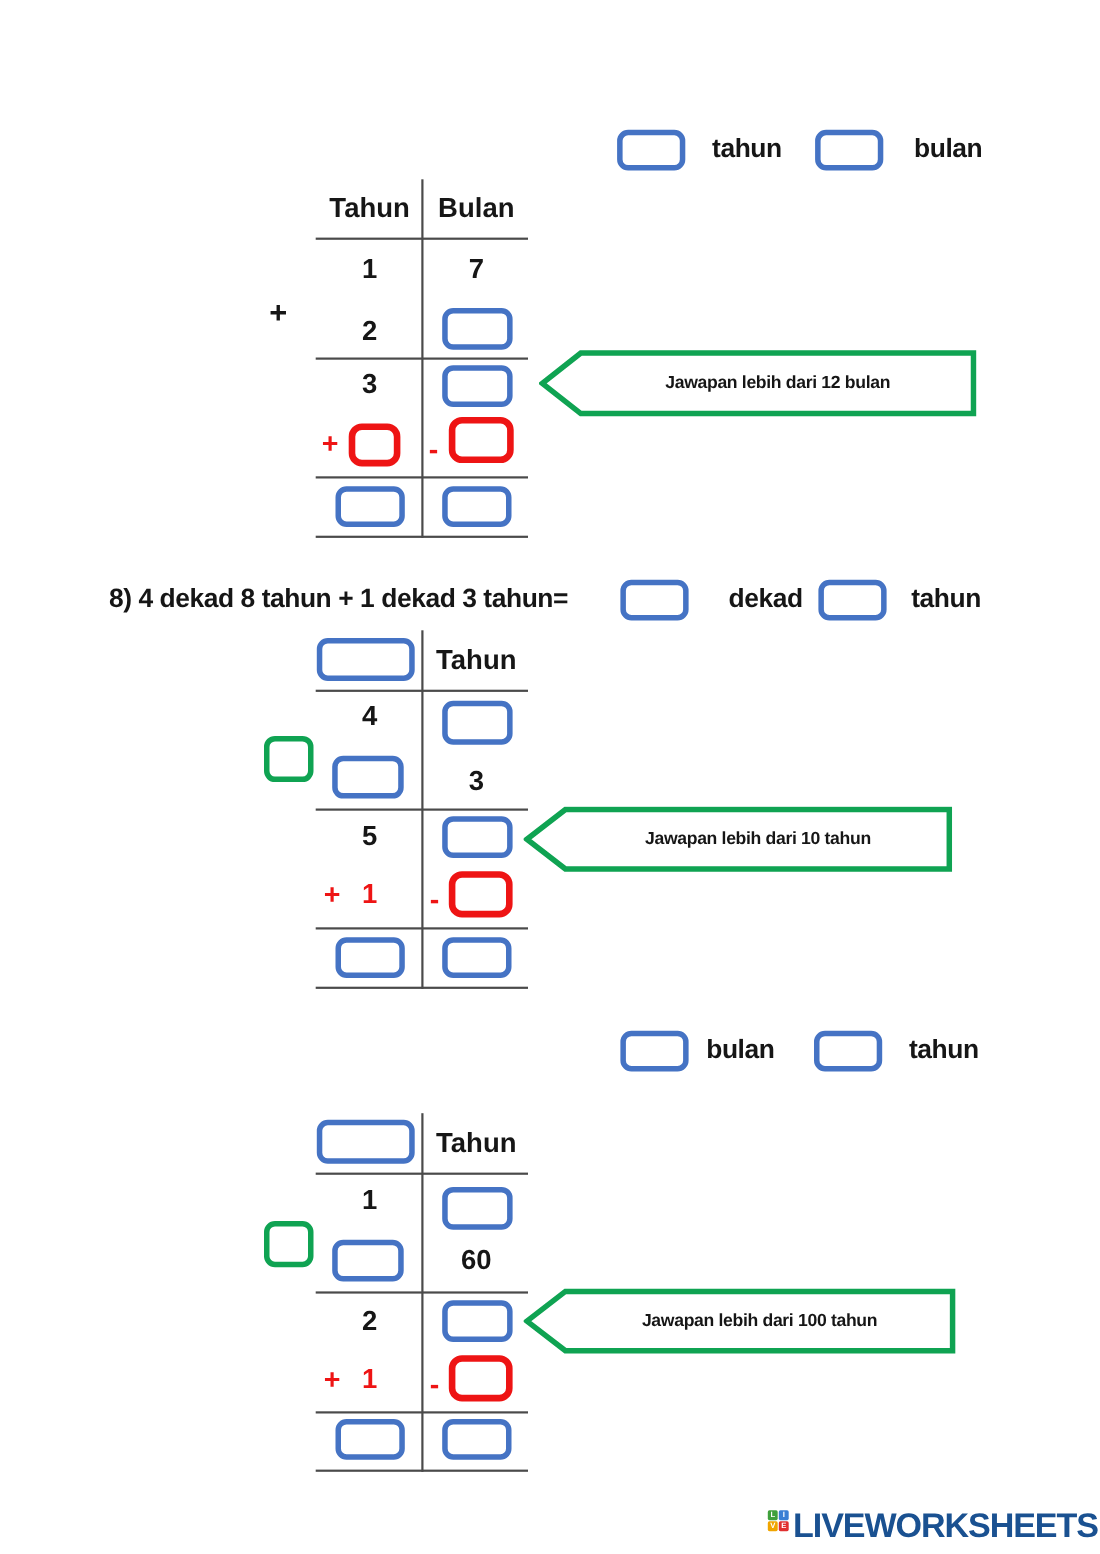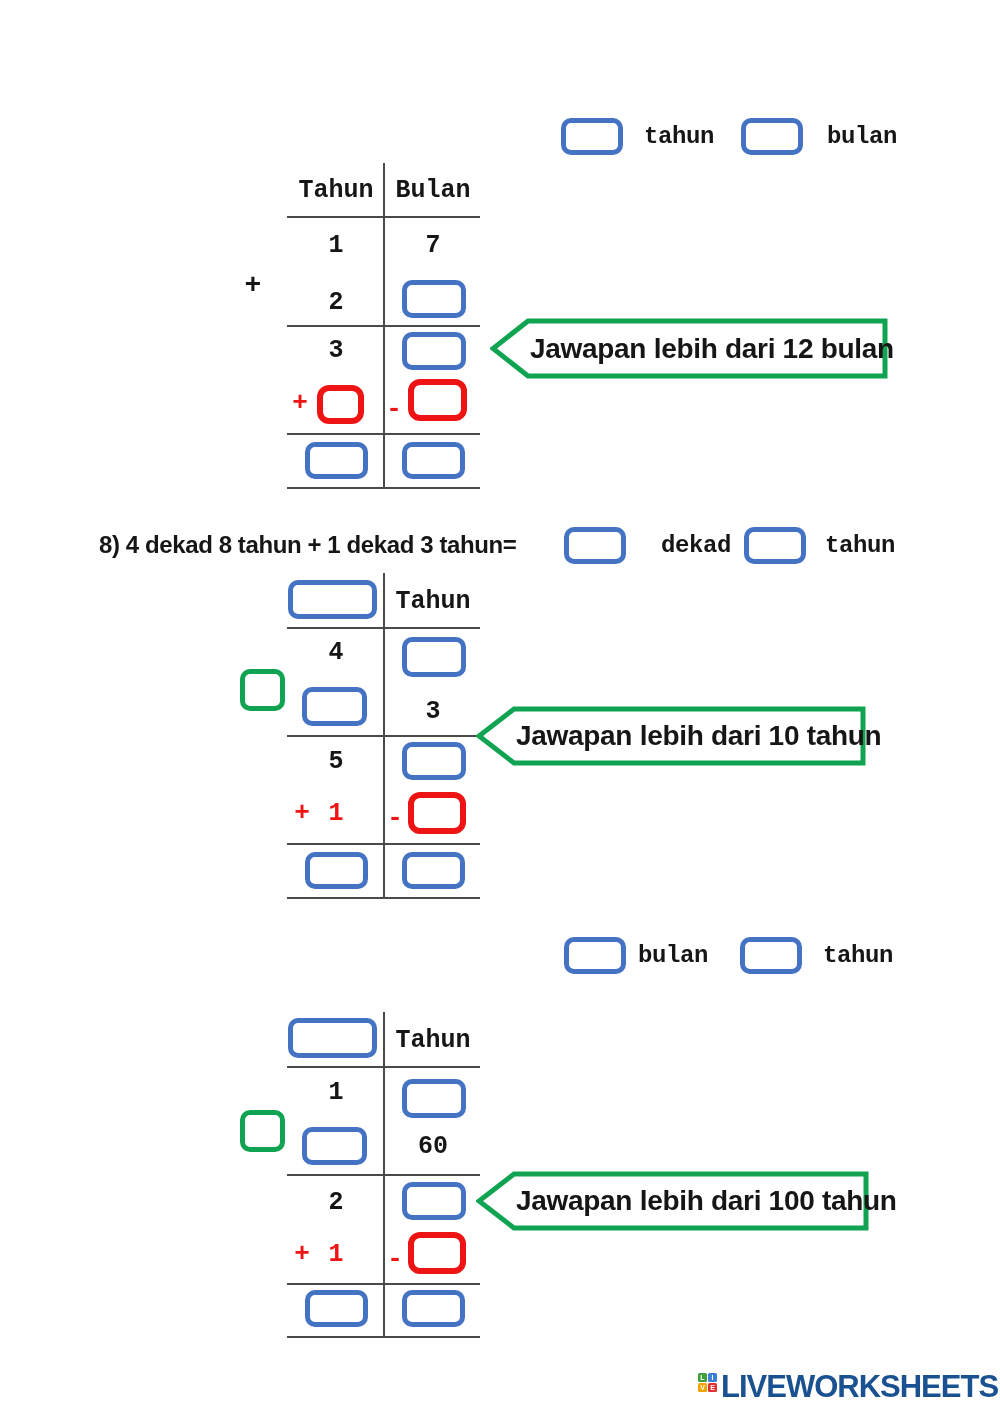--- a/index.html
+++ b/index.html
@@ -1,32 +1,32 @@
 <!DOCTYPE html>
 <html><head>
 <meta charset="utf-8">
 <style>
   * { margin:0; padding:0; box-sizing:border-box; }
   html,body { background:#fff; }
   #page { position:relative; width:1000px; height:1413px; background:#ffffff;
           font-family:"Liberation Sans",sans-serif; font-weight:700; color:#161616; overflow:hidden; }
-  .txt  { position:absolute; transform:translate(-50%,-50%); white-space:nowrap;font-family:Liberation Mono, monospace; }
+  .txt  { position:absolute; transform:translate(-50%,-50%); white-space:nowrap; }
   .ltxt { position:absolute; transform:translateY(-50%); white-space:nowrap; }
   .q    { font-size:24px; letter-spacing:-0.4px; }
   .num  { font-size:25px; }
   .bbox { position:absolute; border:5px solid #4573c4; border-radius:10px; background:#fff; }
   .rbox { position:absolute; border:6px solid #ee1414; border-radius:12px; background:#fff; }
   .gbox { position:absolute; border:5px solid #0fa352; border-radius:10px; background:#fff; }
   .hline{ position:absolute; height:2px; background:#4a4a4a; }
   .vline{ position:absolute; width:2px; background:#4a4a4a; }
   .red  { color:#ee1414; }
   .callout { position:absolute; }
   .callout svg { position:absolute; left:0; top:0; }
   .callout .ct { position:absolute; left:40px; right:4px; top:50%; transform:translateY(-50%);
-                 text-align:center; font-size:28px; letter-spacing:-0.3px; white-space:nowrap; }
+                 text-align:center; font-size:16px; letter-spacing:-0.3px; white-space:nowrap; }
   .brand { position:absolute; left:721px; top:1387px; transform:translateY(-50%);
            font-size:31px; letter-spacing:-1px; color:#1a5191; }
   .licon { position:absolute; left:698px; top:1373px; width:20px; height:20px;
            display:grid; grid-template-columns:9px 9px; grid-template-rows:9px 9px; gap:1px; }
   .licon span { display:flex; align-items:center; justify-content:center; font-size:7px;
                 color:#fff; border-radius:1.5px; font-weight:700; }
   .ic-l { background:#3fa03c; } .ic-i { background:#3b7fd4; }
   .ic-v { background:#f0a500; } .ic-e { background:#e03030; }
 </style>
 </head>
@@ -91,21 +91,21 @@
 
   <div class="gbox" style="left:240px; top:669px; width:45px; height:42px;"></div>
   <div class="bbox" style="left:302px; top:687px; width:65px; height:39px;"></div>
   <div class="txt num" style="left:433px; top:711px;">3</div>
 
   <div class="hline" style="left:287px; top:735px; width:193px;"></div>
 
   <div class="txt num" style="left:336px; top:761px;">5</div>
   <div class="bbox" style="left:402px; top:742px; width:64px; height:38px;"></div>
 
-  <div class="callout" style="left:476px; top:706px; width:390px; height:60px;">
+  <div class="callout" style="left:476px; top:733px; width:390px; height:60px;">
     <svg width="390" height="60" viewBox="0 0 390 60">
       <polygon points="387,3 38,3 3,30 38,57 387,57" fill="#ffffff" stroke="#0fa352" stroke-width="5" stroke-linejoin="miter"></polygon>
     </svg>
     <div class="ct">Jawapan lebih dari 10 tahun</div>
   </div>
 
   <div class="txt red" style="left:302px; top:813px; font-size:26px;">+</div>
   <div class="txt red num" style="left:336px; top:813px;">1</div>
   <div class="txt red" style="left:395px; top:818px; font-size:26px;">-</div>
   <div class="rbox" style="left:408px; top:792px; width:58px; height:42px;"></div>

